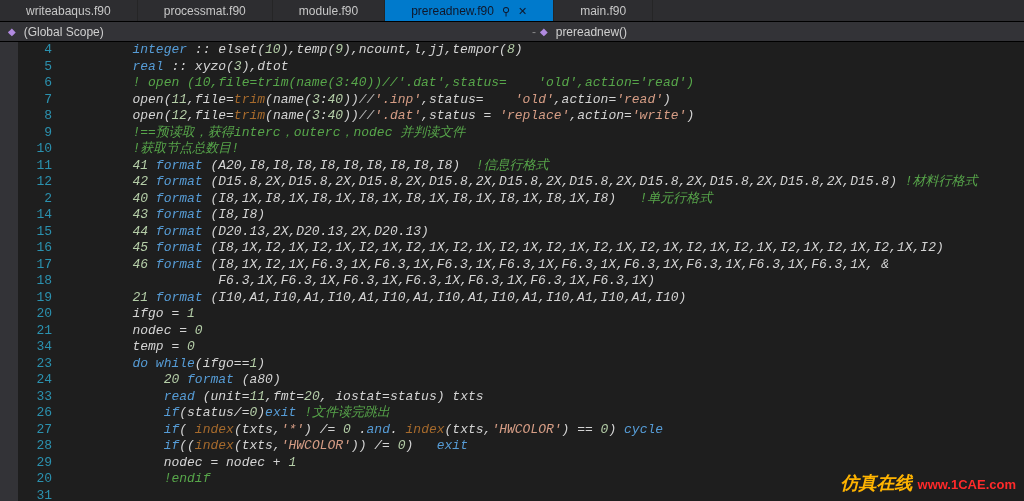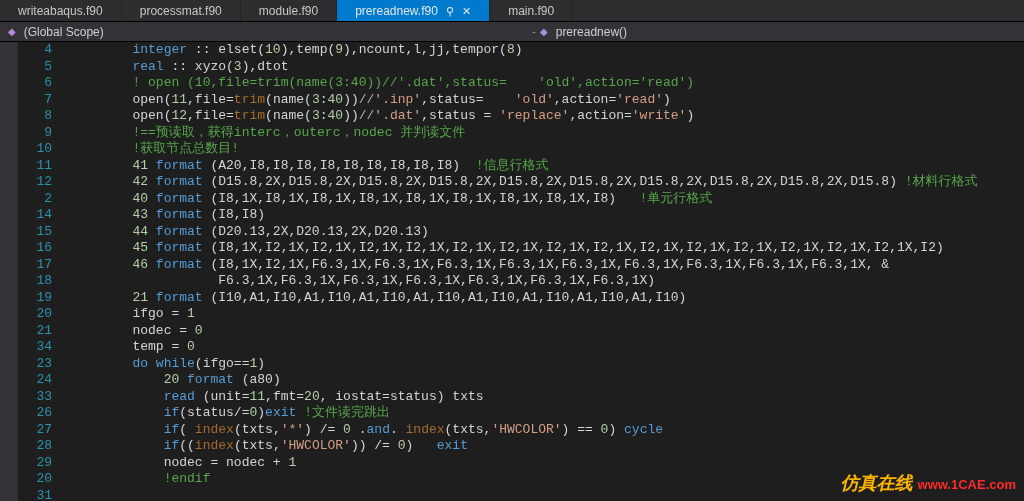--- a/index.html
+++ b/index.html
@@ -12,32 +12,32 @@
     height: 501px;
     overflow: hidden;
   }
   .tabs {
     display: flex;
     background: #2d2d30;
     height: 22px;
     border-bottom: 1px solid #000;
   }
   .tab {
-    padding: 2px 18px;
+    padding: 2px 26px;
     color: #c8c8c8;
     border-right: 1px solid #252526;
     font-size: 12px;
     line-height: 18px;
     cursor: pointer;
     font-family: "Segoe UI", Tahoma, sans-serif;
     background: #2d2d30;
   }
   .tab.active {
     background: #007acc;
-    color: #e5e5e5;
+    color: #0f172a;
   }
   .tab .pin, .tab .close {
     margin-left: 8px;
     font-size: 11px;
   }
   .breadcrumb {
     display: flex;
     align-items: center;
     background: #333337;
     height: 20px;
@@ -76,21 +76,21 @@
     background: #1e1e1e;
     user-select: none;
     line-height: 16.5px;
   }
   .code {
     padding-left: 4px;
     line-height: 16.5px;
     white-space: pre;
     background: #1e1e1e;
   }
-  .code .row { height: 16.5px; }
+  .code .row { height: 16.5px; font-style: italic; }
   .kw  { color: #569cd6; }
   .fn  { color: #a66a2c; }
   .str { color: #d69d85; }
   .num { color: #b5cea8; }
   .cmt { color: #57a64a; }
   .op  { color: #b4b4b4; }
   .txt { color: #d4d4d4; }
   .bicon { color: #b18ae0; font-size: 10px; margin-right: 4px; }
   .watermark {
     position: absolute;

